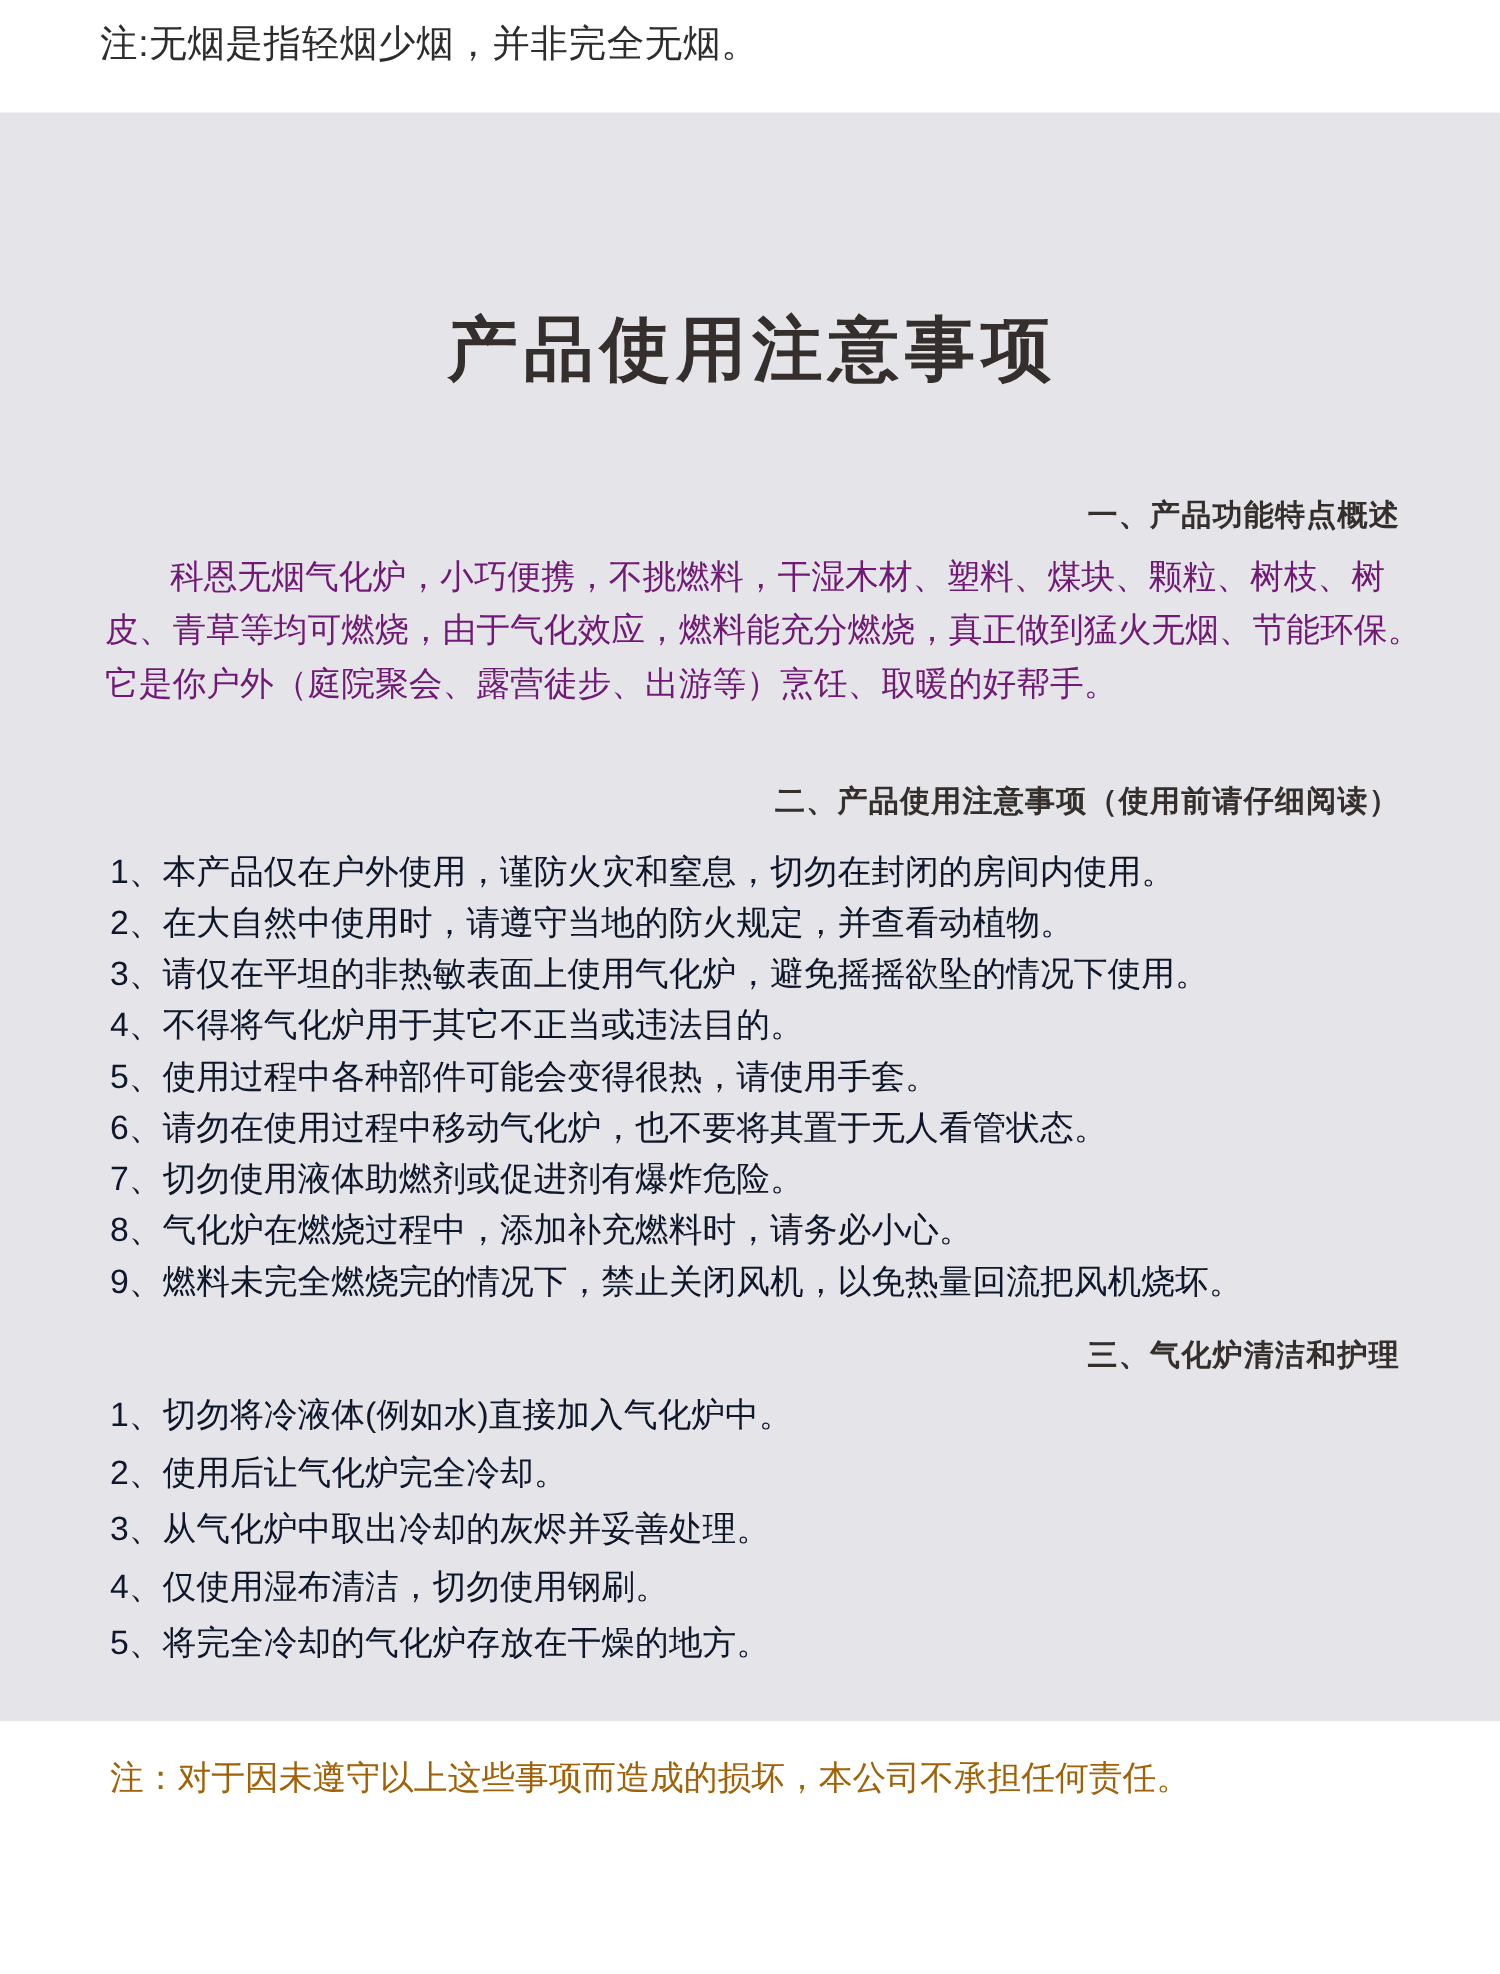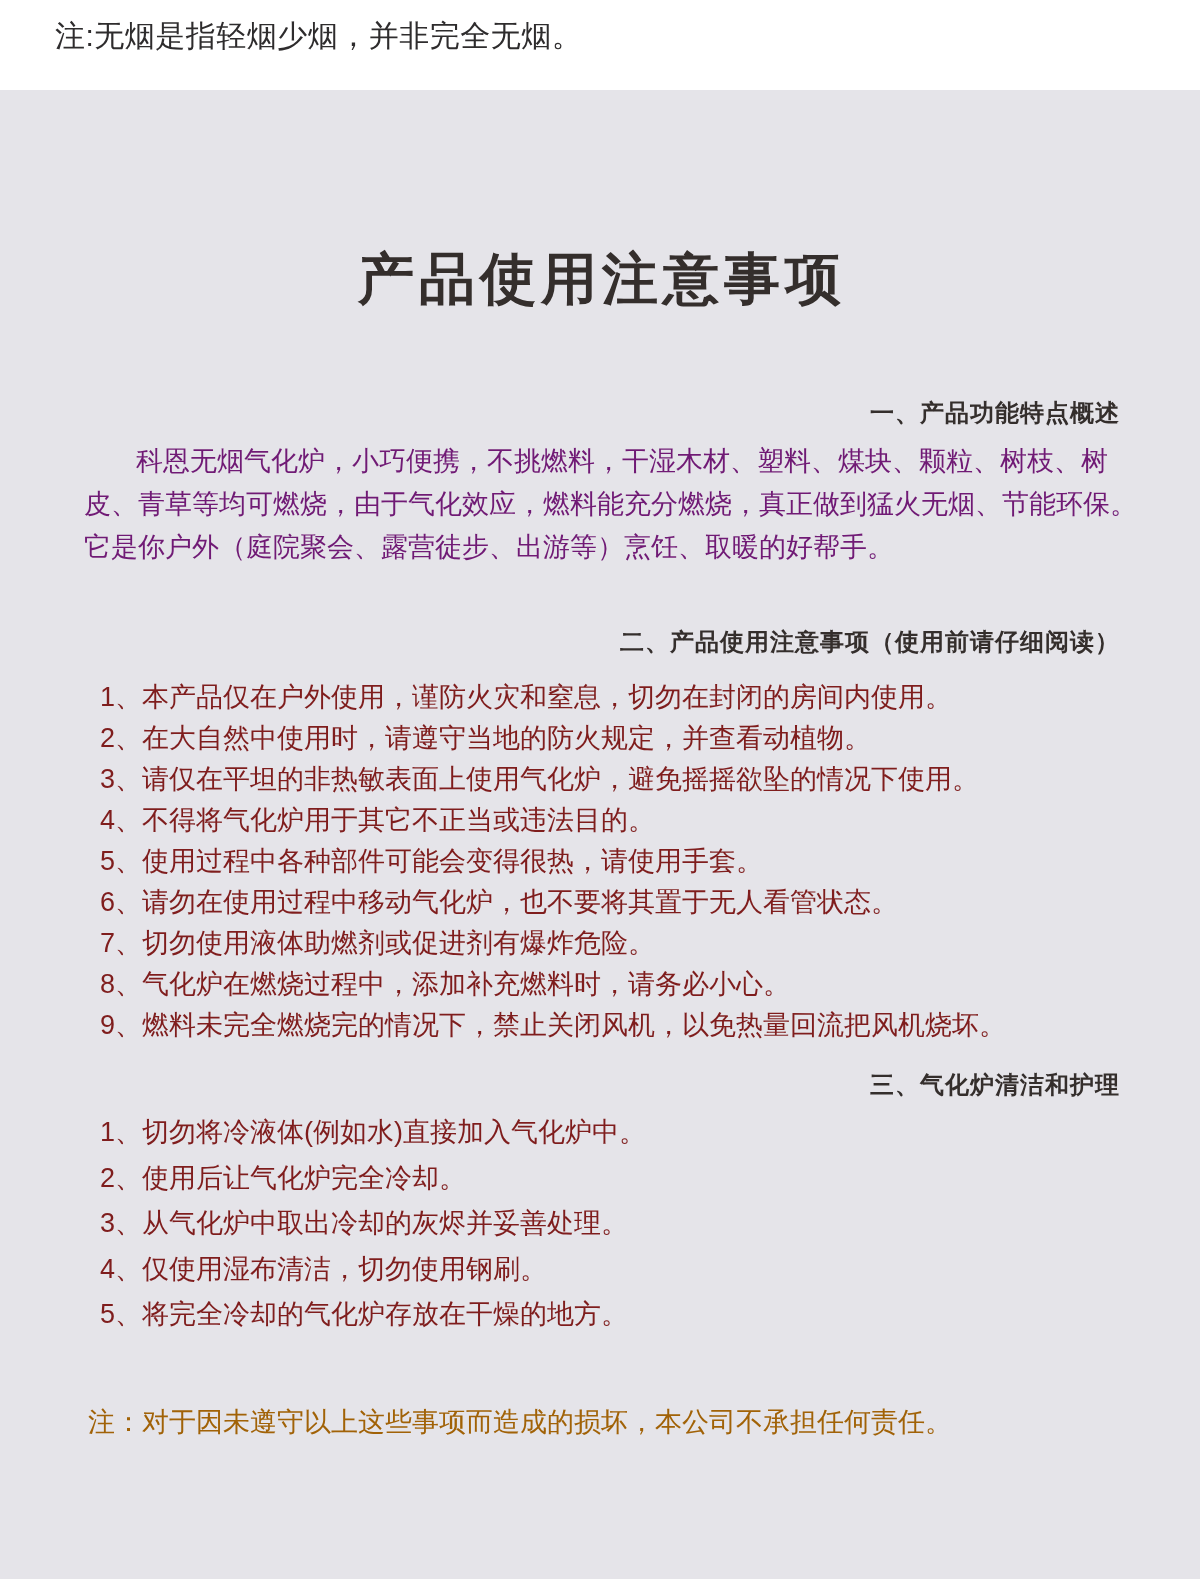--- a/index.html
+++ b/index.html
@@ -8,32 +8,32 @@
     background: #ffffff;
     font-family: "Liberation Sans", "DejaVu Sans", sans-serif;
   }
   body {
     width: 1200px;
     height: 1579px;
     position: relative;
     overflow: hidden;
   }
   .top-note {
-    padding: 16px 0 0 55px;
+    padding: 16px 0 0 80px;
     font-size: 30px;
     line-height: 40px;
     color: #2e2c2d;
     letter-spacing: 0.5px;
   }
   .panel {
     position: absolute;
     top: 90px;
     left: 0;
     width: 1200px;
-    height: 1489px;
+    height: 1287px;
     background: #e5e4e9;
     box-sizing: border-box;
     padding: 160px 80px 0 84px;
   }
   .doc-title {
     margin: 0;
     text-align: center;
     font-size: 56px;
     line-height: 58px;
     font-weight: 800;
@@ -56,24 +56,24 @@
     margin-top: 6px;
     font-size: 27px;
     line-height: 43px;
     color: #701a75;
     letter-spacing: 0px;
   }
   .overview-line { white-space: nowrap; }
   .overview-line.indent { padding-left: 52px; }
   .item-list {
     list-style: none;
-    margin: 14px 0 0 16px;
+    margin: 14px 0 0 4px;
     padding: 0;
     font-size: 27px;
-    color: #7f1d1d;
+    color: #0f172a;
   }
   .list-2 li { line-height: 41px; }
   .list-3 { margin-top: 4px; }
   .list-3 li { line-height: 45.5px; }
   .footer-note {
     margin: 64px 0 0 4px;
     font-size: 27px;
     line-height: 40px;
     color: #a16207;
   }

